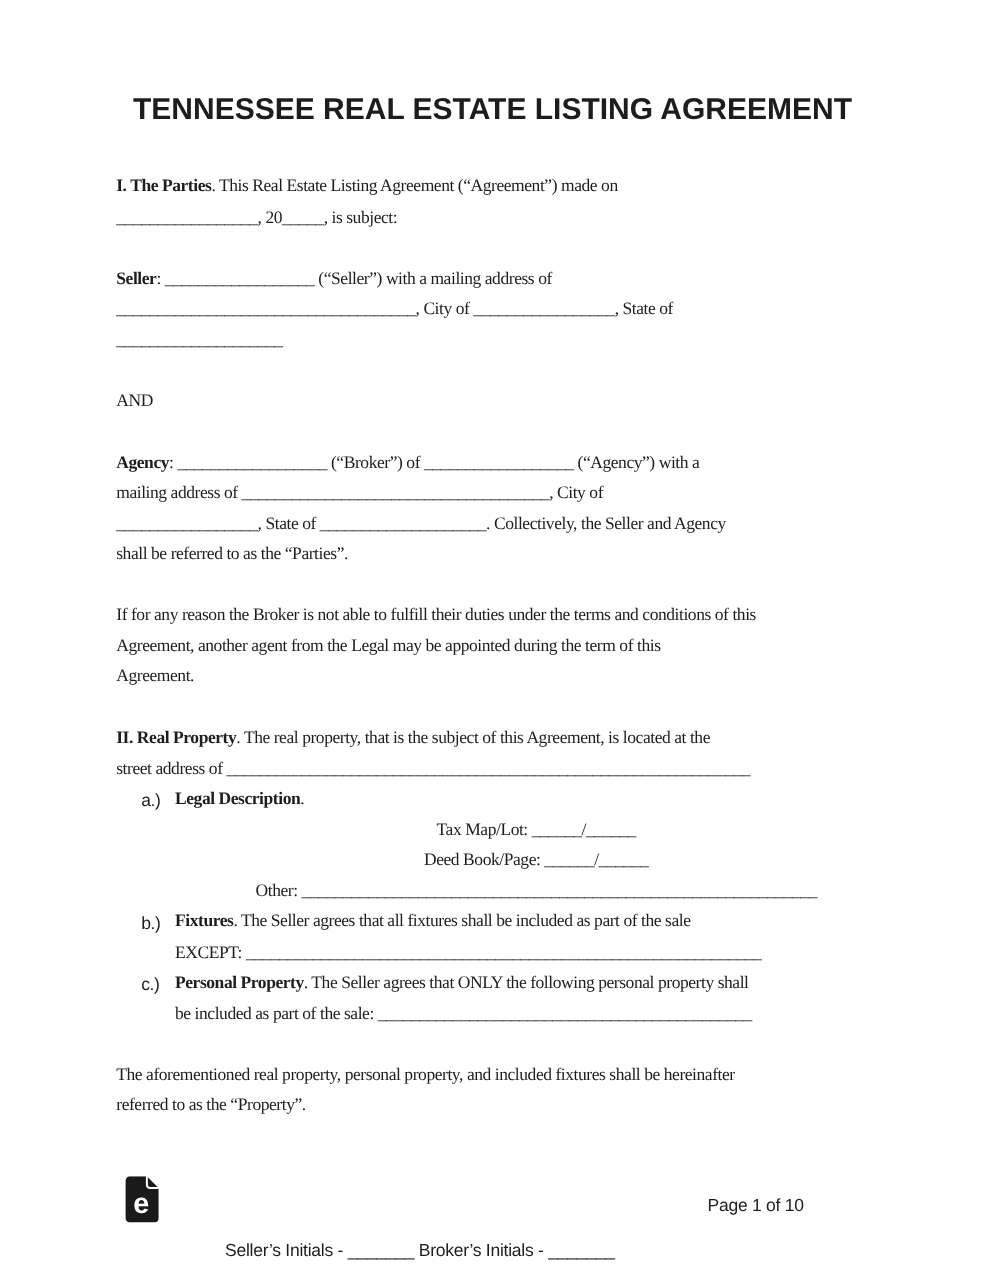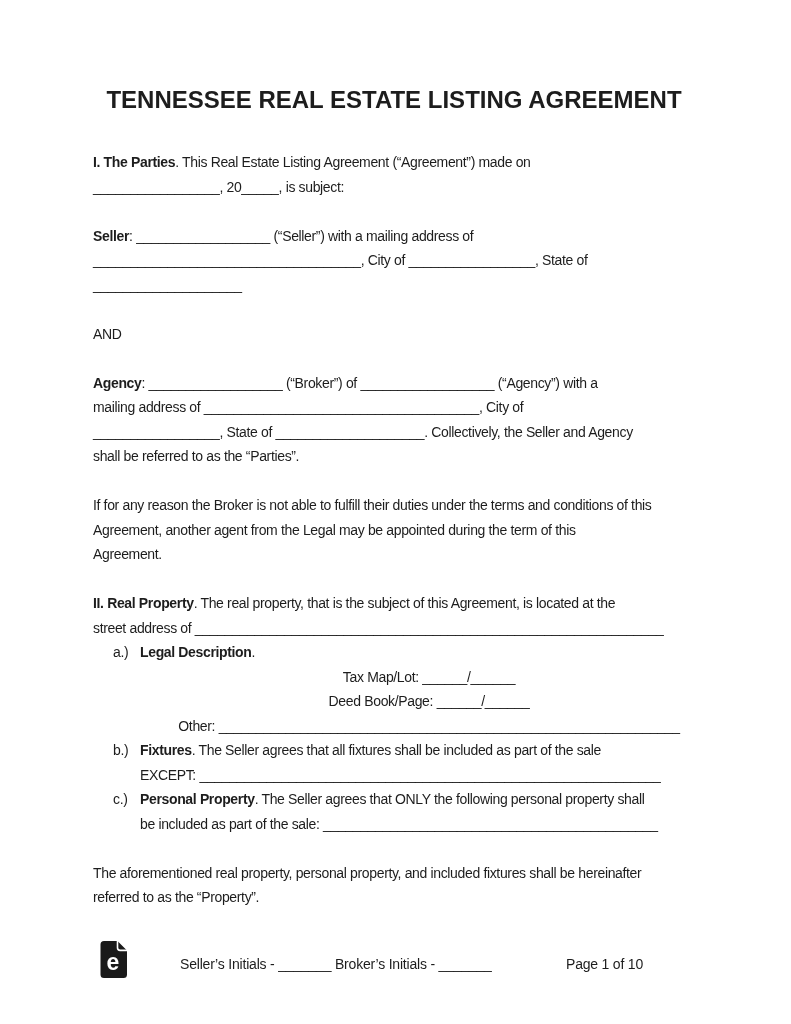--- a/index.html
+++ b/index.html
@@ -7,40 +7,40 @@
   body {
     background: #ffffff;
     font-family: "Liberation Sans", "DejaVu Sans", sans-serif;
     color: #1d1d1d;
     position: relative;
     overflow: hidden;
   }
   .page { position: absolute; inset: 0; background: #ffffff; }
   .content {
     position: absolute;
-    left: 93px; top: 86px; width: 602px;
+    left: 93px; top: 74px; width: 602px;
   }
   .doc-title {
     font-size: 24px;
     font-weight: bold;
     text-align: center;
     letter-spacing: 0px;
     margin-bottom: 36px;
     white-space: nowrap;
   }
   .para { font-size: 14px; line-height: 24.5px; letter-spacing: -0.35px; }
   .para.gap { margin-bottom: 24.5px; }
   .para.item { position: relative; padding-left: 47px; }
   .para.item .marker { position: absolute; left: 20px; top: 0; }
   .para.sub { padding-left: 70px; text-align: center; }
-  .line { white-space: pre; }
+  .line { white-space: pre; font-family: Liberation Serif, serif; }
   .b { font-weight: bold; }
   .footer-logo { position: absolute; left: 100px; top: 941px; width: 27px; height: 37px; }
   .footer-initials {
-    position: absolute; left: 180px; top: 956px;
+    position: absolute; left: 180px; top: 992px;
     font-size: 14px; letter-spacing: -0.2px; white-space: pre;
   }
   .footer-page {
     position: absolute; left: 566px; top: 956px;
     font-size: 14px; letter-spacing: -0.2px; white-space: pre; text-align: center;
   }
 </style>
 </head>
 <body>
 

